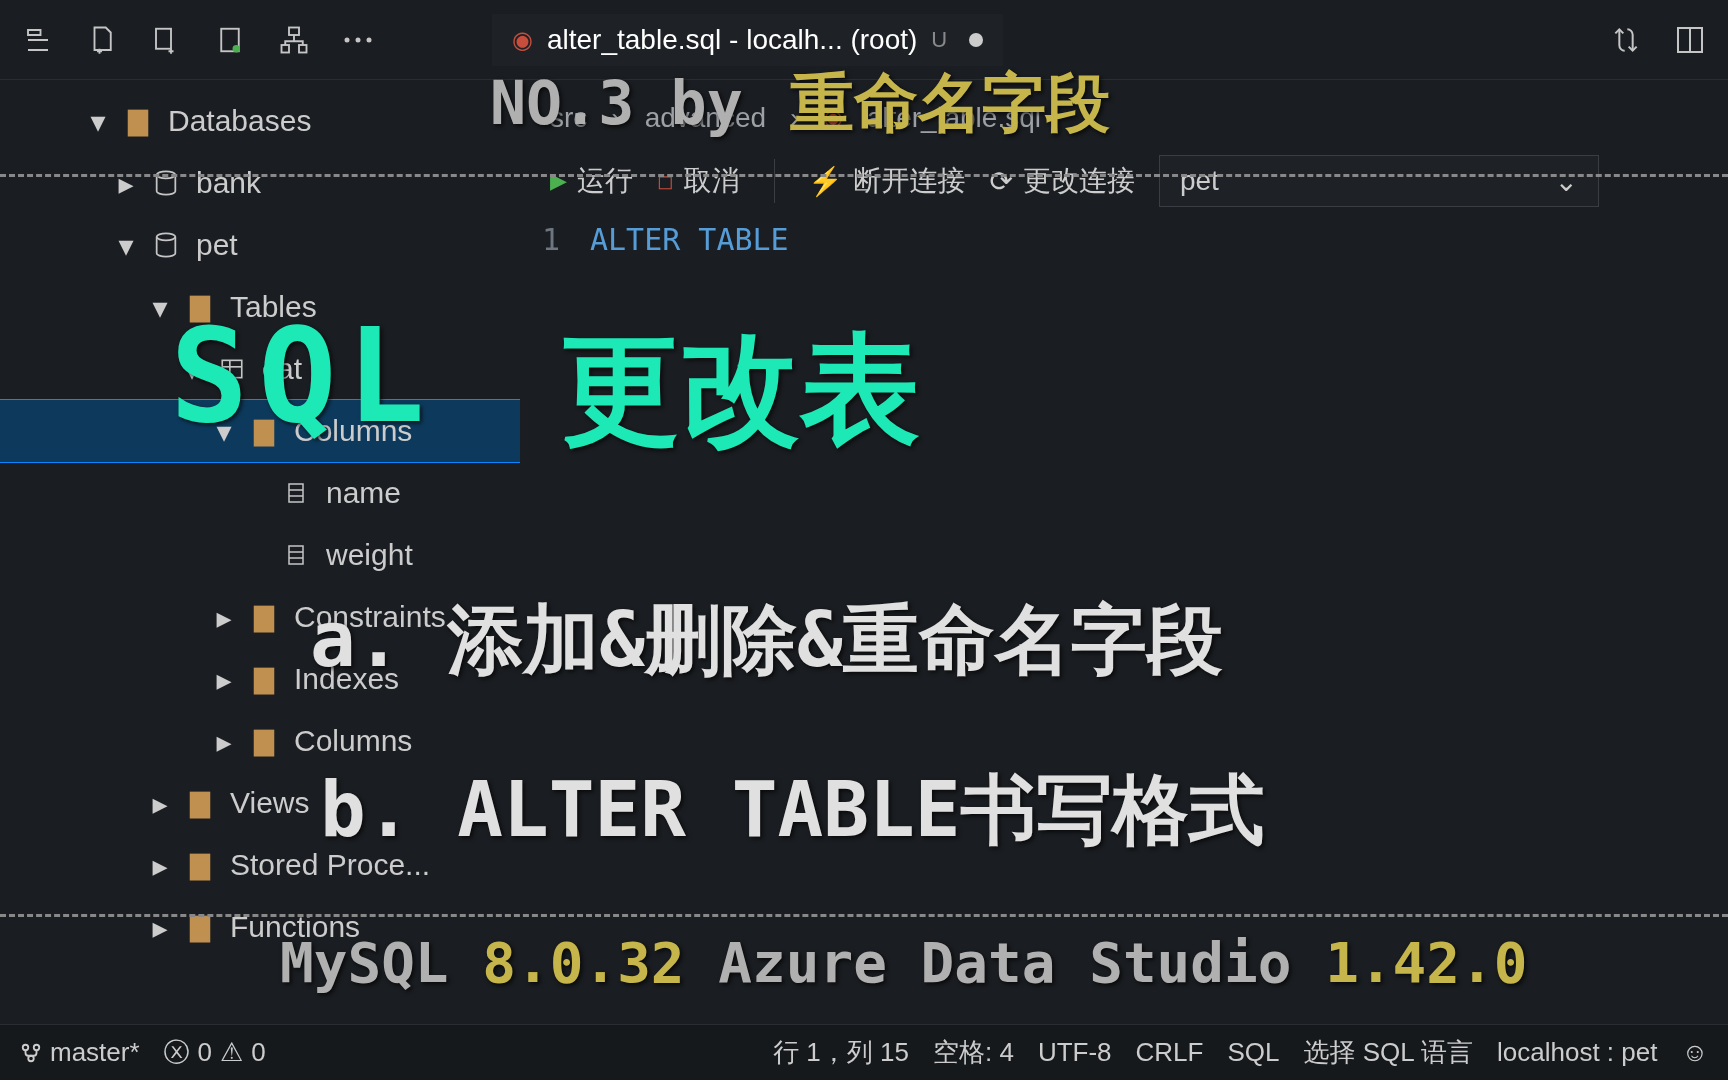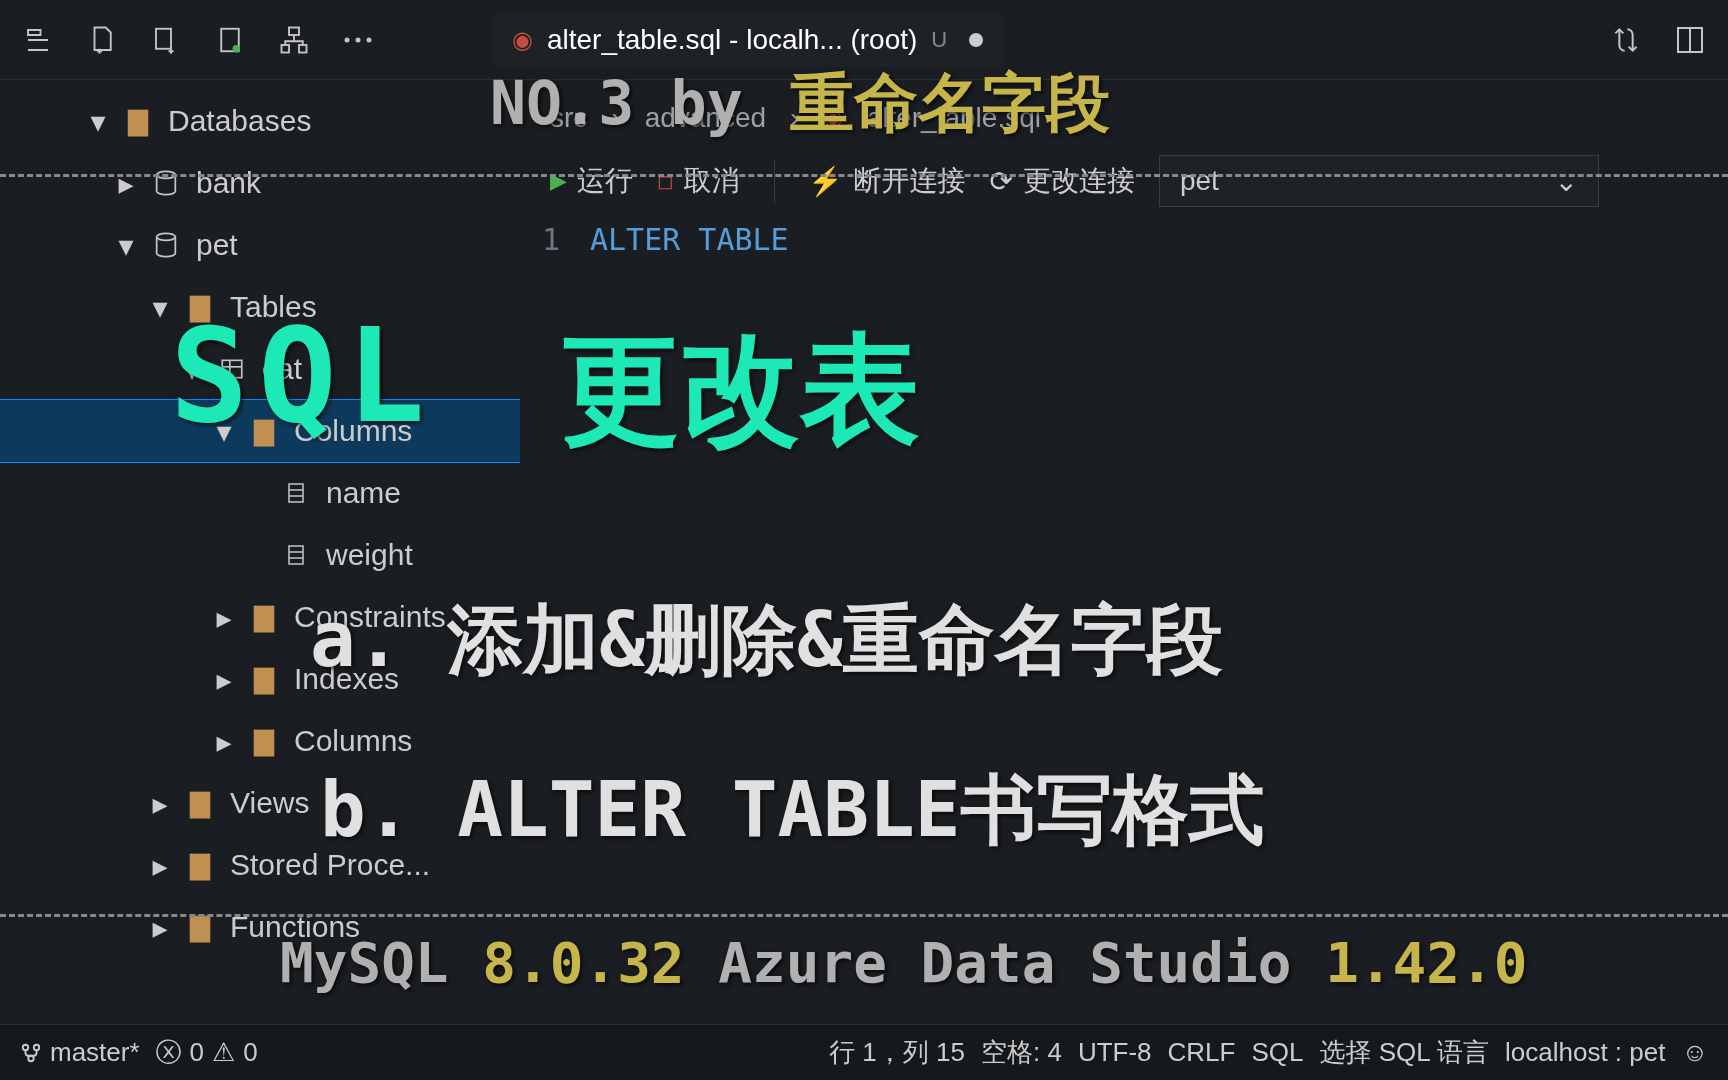--- a/index.html
+++ b/index.html
@@ -125,21 +125,21 @@
 .line-num { width: 70px; text-align: right; color: #6e7681; padding-right: 30px; }
 .kw { color: #569cd6; text-align: center; }
 
 .status-bar {
   position: absolute;
   bottom: 0; left: 0; right: 0;
   height: 56px;
   background: #16191c;
   display: flex;
   align-items: center;
-  gap: 16px;
+  gap: 24px;
   padding: 0 20px;
   font-size: 26px;
   color: #cccccc;
   border-top: 1px solid #2a2d31;
 }
 .status-item { display: flex; align-items: center; gap: 8px; cursor: pointer; }
 .status-bar .spacer { flex: 1; }
 
 
 .overlay {

